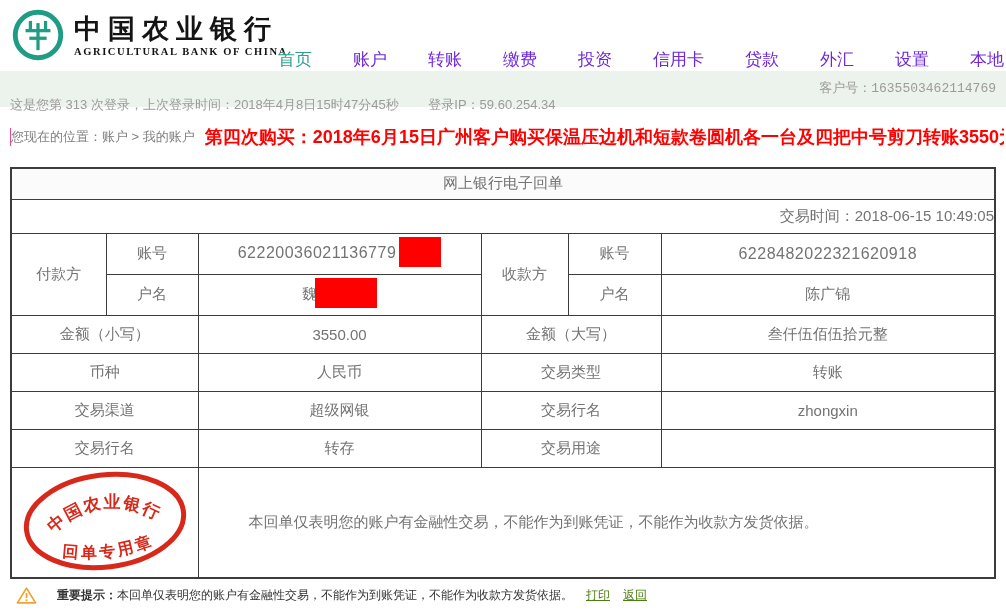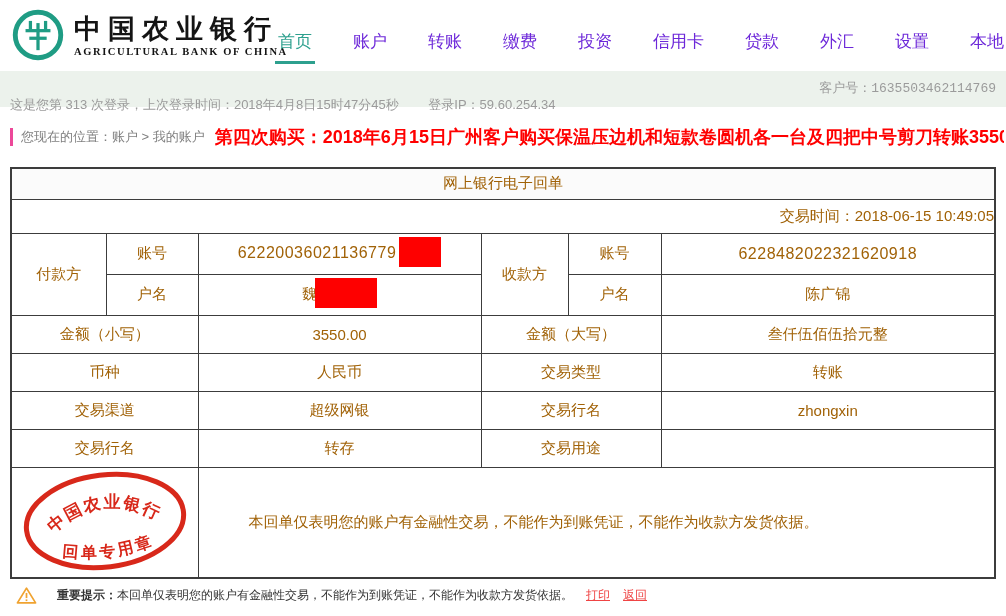--- a/index.html
+++ b/index.html
@@ -7,61 +7,61 @@
     font-family: "Liberation Sans", sans-serif; color: #222; }
 
   
   .header { position: relative; height: 71px; background: #fff; }
   .brand { position: absolute; left: 12px; top: 9px; display: flex; align-items: center; cursor: pointer; }
   .brand-logo { width: 52px; height: 52px; margin-right: 10px; }
   .brand-cn { font-size: 27px; font-weight: bold; letter-spacing: 7px; color: #141414;
     font-family: "Liberation Serif", serif; line-height: 30px; white-space: nowrap; }
   .brand-en { font-size: 10.5px; font-weight: bold; letter-spacing: 1.6px; color: #141414;
     font-family: "Liberation Serif", serif; margin-top: 2px; white-space: nowrap; }
-  .nav { position: absolute; right: 0; bottom: 18px; display: flex; gap: 41px; padding-right: 2px; }
+  .nav { position: absolute; right: 0; bottom: 0; display: flex; gap: 41px; padding-right: 2px; }
   .nav-item { font-size: 17px; color: #6d28d9; white-space: nowrap; cursor: pointer; position: relative; }
   .nav-item.active { color: #2da08e; }
   .nav-item.active::after { content: ""; position: absolute; left: -3px; right: -3px; bottom: -11px;
     height: 3px; background: #2da08e; }
 
   
   .info-bar { position: relative; height: 36px; line-height: 36px; background: #ecf2ec;
     font-size: 13px; color: #9b9b9b; padding: 16px 10px; white-space: nowrap; }
   .info-left span { margin-right: 26px; }
   .info-right { position: absolute; right: 10px; top: 0; font-family: Liberation Mono, monospace; }
 
   
   .crumb-row { display: flex; align-items: center; margin: 14px 2px 0 10px; height: 32px; overflow: hidden; }
-  .crumb { display: flex; align-items: center; border-left: 3px solid #ec4899; padding-left: 8px;
+  .crumb { display: flex; align-items: center; border-left: 1px solid #ec4899; padding-left: 0;
     font-size: 13px; color: #808080; white-space: nowrap; height: 18px; line-height: 18px; }
   .annotation { flex: 1; margin-left: 10px; font-size: 18px; font-weight: bold; color: #ff0000;
     white-space: nowrap; overflow: hidden; }
 
   
   table.receipt { width: 986px; margin: 14px 10px 0 10px; border-collapse: collapse;
     table-layout: fixed; border: 2px solid #3c3c3c; }
   table.receipt td { border: 1px solid #3c3c3c; text-align: center; vertical-align: middle;
-    font-size: 15px; color: #a16207; overflow: hidden; margin-left: 36px; }
+    font-size: 15px; color: #737373; overflow: hidden; margin-left: 36px; }
   tr.r-title td { height: 31px; background: #fbfbfb; font-size: 15px; }
   tr.r-time td { height: 34px; text-align: right; padding-left: 14px; }
   tr.r-acct td { height: 41px; }
   tr.r-mid td { height: 38px; }
   tr.r-stamp td { height: 107px; }
   .acct-num { font-size: 16px; letter-spacing: 0.5px; }
   .redact { display: inline-block; vertical-align: middle; background: #fe0000; margin-left: 3px; }
   .redact.acct { width: 42px; height: 30px; margin-top: -4px; }
   .redact.name { width: 62px; height: 30px; margin-left: -2px; margin-top: -4px; }
   .disclaimer-cell { text-align: left !important; padding-left: 50px; font-size: 15px; }
   .stamp-cell { padding: 0; }
 
   
   .footer { display: flex; align-items: center; margin: 7px 10px 0 16px; font-size: 12px; color: #333; }
   .warn-icon { width: 21px; height: 19px; margin-right: 20px; flex: none; }
   .notice { white-space: nowrap; }
-  .link { color: #ef4444; text-decoration: underline; margin-left: 13px; cursor: pointer; white-space: nowrap; }
+  .link { color: #4d7c0f; text-decoration: underline; margin-left: 13px; cursor: pointer; white-space: nowrap; }
 </style>
 </head>
 <body>
 
 <div class="header">
   <div class="brand">
     <svg class="brand-logo" viewBox="0 0 48 48">
       <circle cx="24" cy="24" r="21" fill="none" stroke="#1f9c84" stroke-width="4.5"></circle>
       <g stroke="#1f9c84" stroke-width="3" fill="none" stroke-linecap="butt">
         <path d="M17 11 V19"></path>

